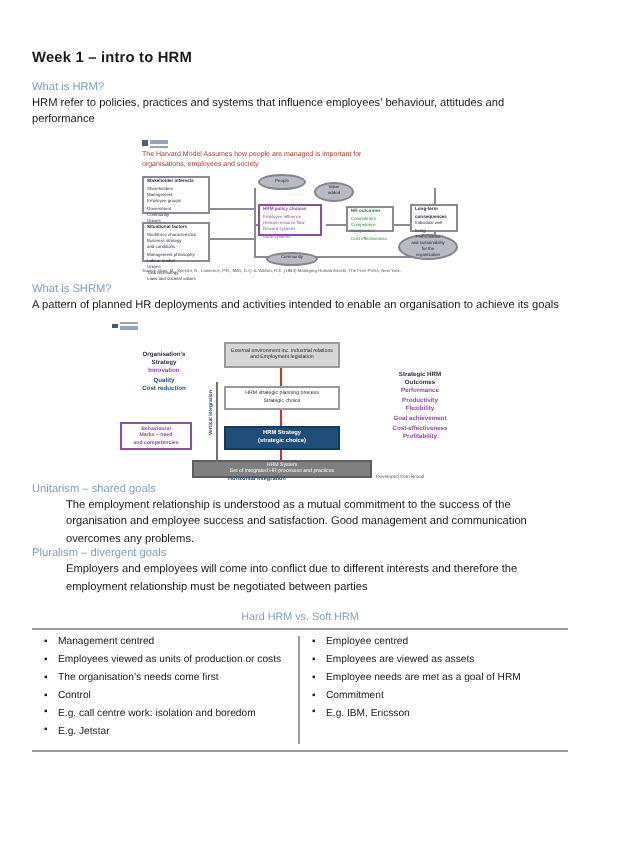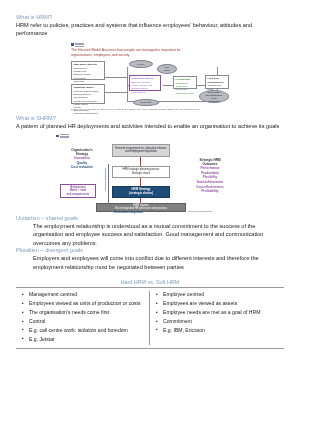--- a/index.html
+++ b/index.html
@@ -63,20 +63,21 @@
   .cmp-col.left{border-right:.6px solid #9a9a9a;}
   .cmp-col ul{margin:0;padding:0 0 0 9px;list-style:none;}
   .cmp-col li{font-size:5.1px;line-height:1.55;position:relative;padding-left:0;margin-bottom:1px;}
   .cmp-col li:before{content:"\25AA";position:absolute;left:-7px;top:-0.5px;font-size:5px;color:#222;}
 </style>
 </head>
 <body>
 
 <div class="page">
 
+  <h1 class="doc-title">Week 1 – intro to HRM</h1>
 
   <div class="sub-head">What is HRM?</div>
   <p class="body-text">HRM refer to policies, practices and systems that influence employees’ behaviour, attitudes and performance</p>
 
   <div class="fig-harvard">
     <div class="hv-logo">
       <span class="sq"></span>
       <span class="ln">
           <i></i>
           <i></i>

